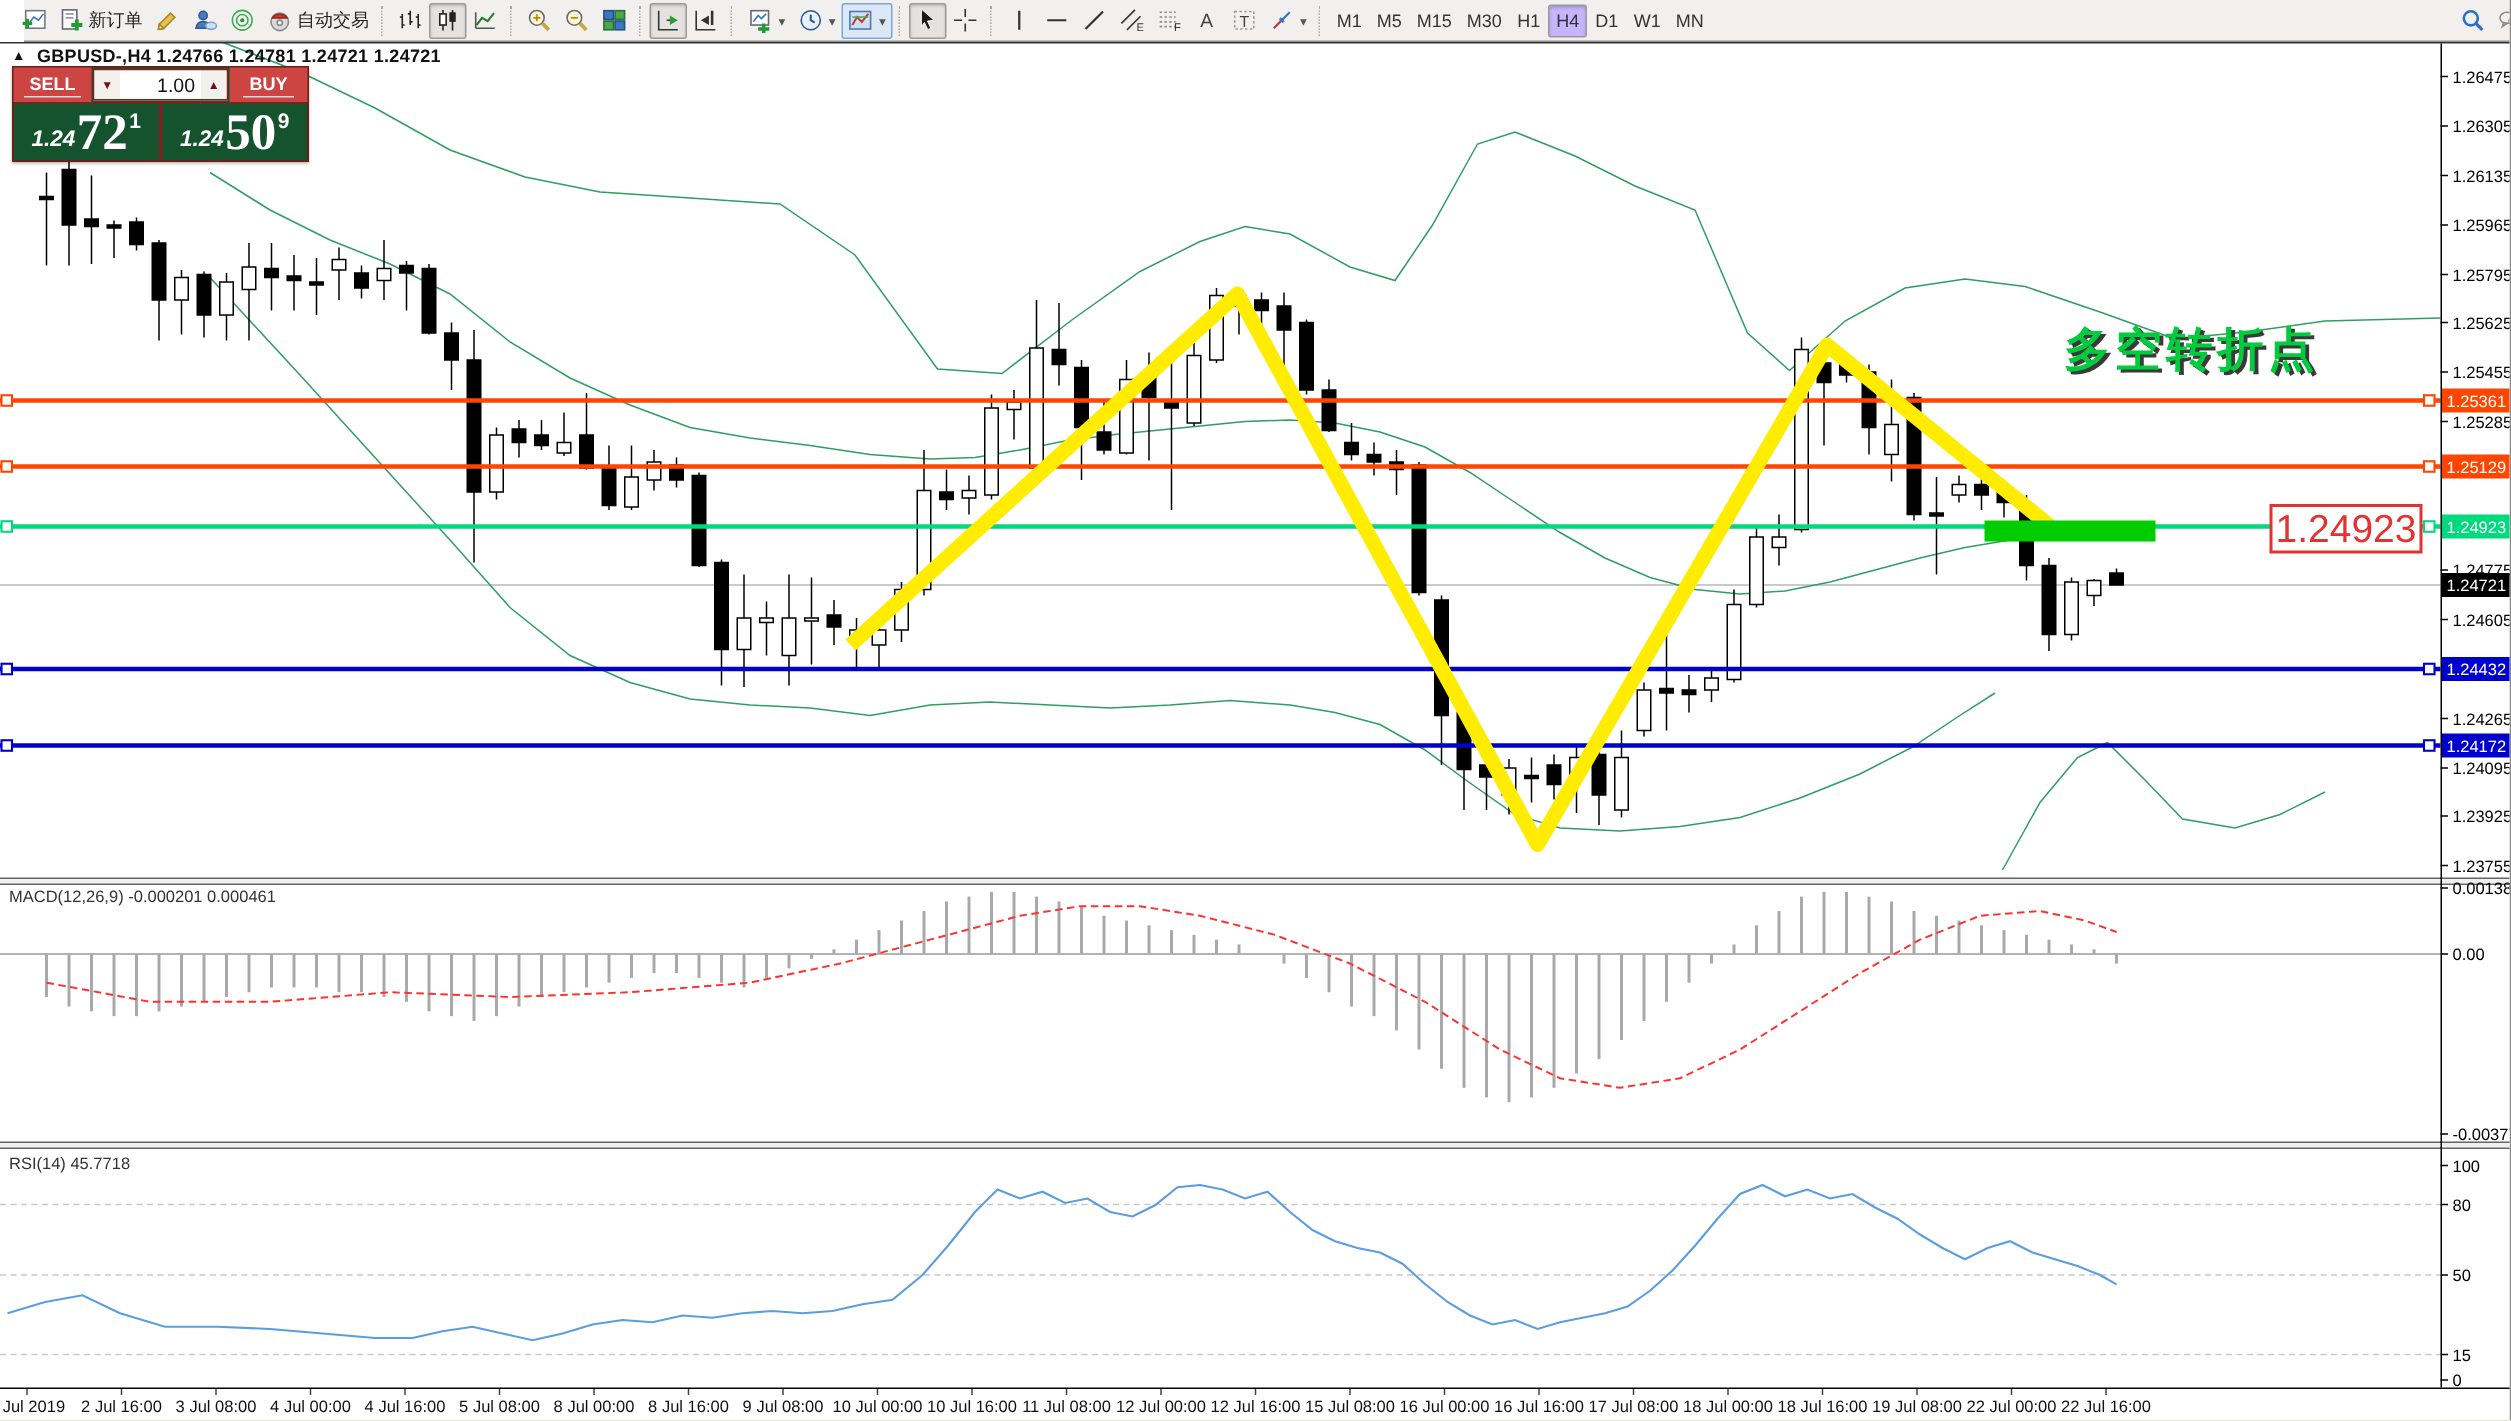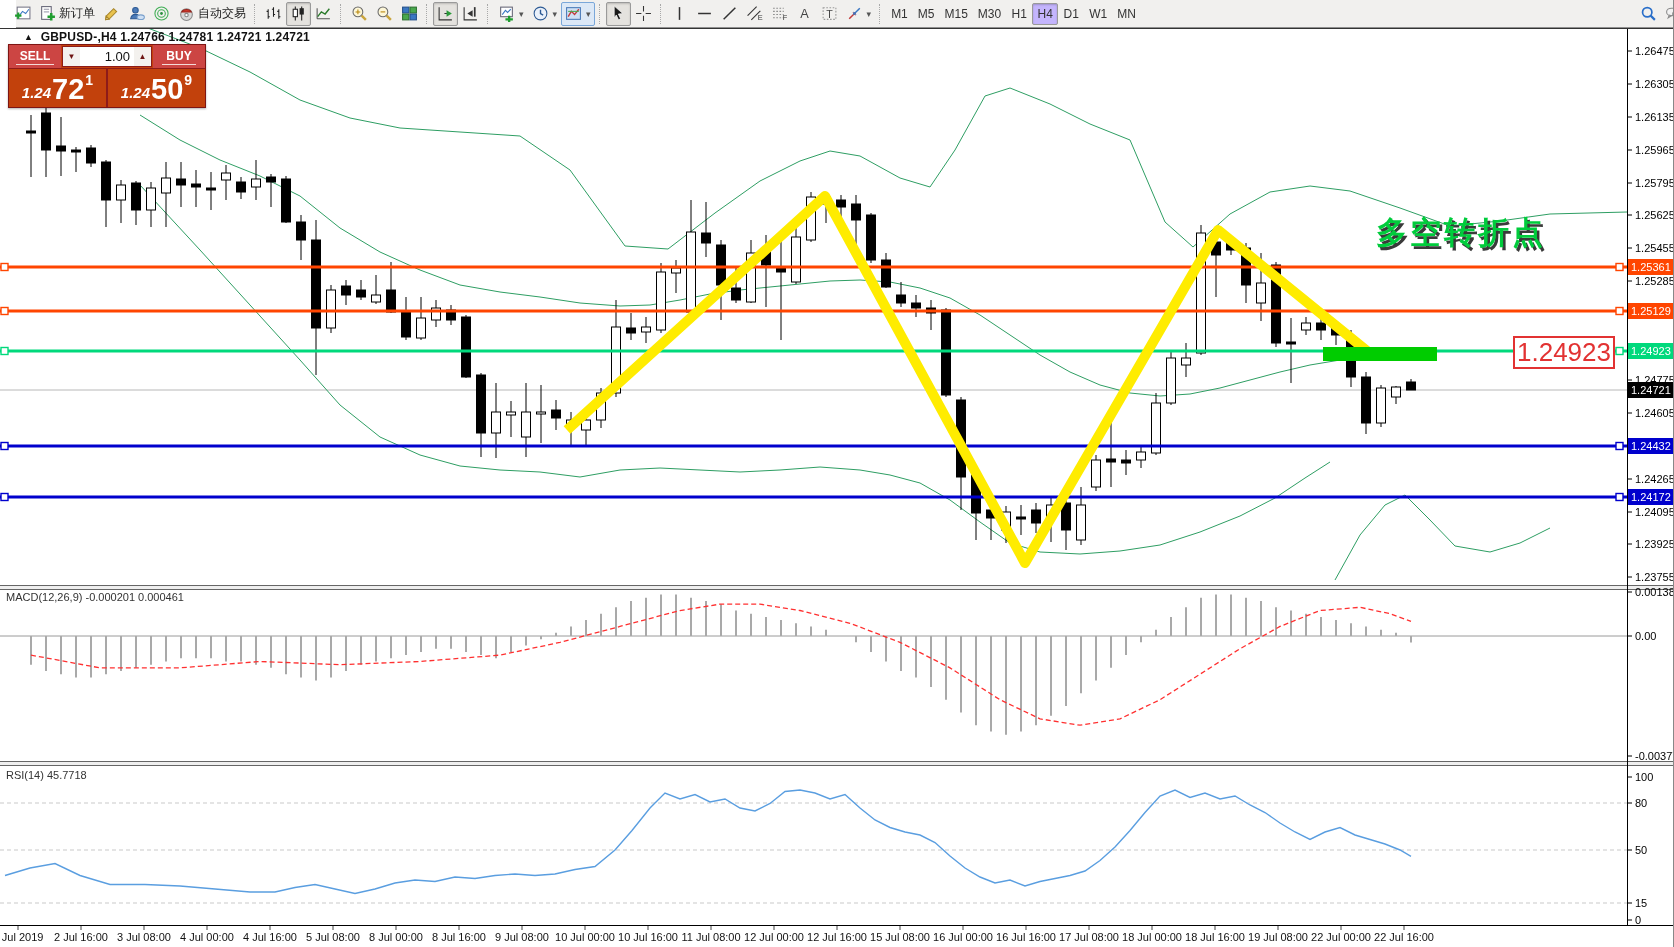--- a/index.html
+++ b/index.html
@@ -14,40 +14,40 @@
   .tb-btn.active{border:1px solid #9a9a9a;background:#e4e2de;box-shadow:inset 0 1px 2px rgba(0,0,0,.18);}
   .tb-btn.blue-sel{border:1px solid #7aa7d9;background:#dce8f6;}
   .grip{width:3px;height:20px;border-left:1px dotted #a9a9a9;margin:0 4px;}
   .dd{font-size:9px;color:#555;margin-left:1px;}
   .tf-btn{height:22px;min-width:26px;padding:0 4px;display:flex;align-items:center;justify-content:center;
           font-size:12px;color:#333;border:1px solid transparent;border-radius:2px;}
   .tf-btn.active{border:1px solid #999;background:#c4b5fd;box-shadow:inset 0 1px 2px rgba(0,0,0,.2);}
   .tb-spacer{flex:1;}
   .icon16{width:17px;height:17px;display:block;}
   
-  #ohlc-line{position:absolute;left:24px;top:30px;z-index:20;font-size:12px;font-weight:bold;color:#111;
+  #ohlc-line{position:absolute;left:8px;top:30px;z-index:20;font-size:12px;font-weight:bold;color:#111;
              letter-spacing:.2px;white-space:nowrap;}
   #ohlc-line .tri{font-size:9px;vertical-align:1px;margin-right:4px;}
   
   #trade-panel{position:absolute;left:8px;top:44px;width:198px;height:64px;z-index:25;
-               background:#c2410c;border:1px solid #7e1513;box-shadow:0 1px 2px rgba(0,0,0,.3);}
+               background:#14532d;border:1px solid #7e1513;box-shadow:0 1px 2px rgba(0,0,0,.3);}
   .tp-row1{display:flex;height:23px;}
   .tp-sell,.tp-buy{width:52px;display:flex;align-items:center;justify-content:center;background:#cc4543;}
   .tp-sell span,.tp-buy span{color:#fff;font-size:12px;font-weight:bold;border-bottom:1px solid rgba(255,255,255,.8);
                              padding:0 4px 1px;}
   .tp-vol{flex:1;display:flex;margin:1px 1px;background:#fff;border:1px solid #8e1b19;}
   .tp-step{width:17px;display:flex;align-items:center;justify-content:center;background:#f3f1ee;
            color:#6d1412;font-size:8px;border:0;}
   .tp-vol input{flex:1;width:40px;border:0;outline:0;text-align:right;font-size:13px;padding-right:4px;
                 font-family:"Liberation Sans",sans-serif;color:#111;padding-left:11px;}
   .tp-prices{display:flex;height:39px;border-top:1px solid #8e1b19;}
   .tp-price{flex:1;display:flex;align-items:flex-end;justify-content:center;color:#fff;padding-bottom:3px;}
   .tp-price.sell{border-right:2px solid #8e1b19;}
   .tp-price .pfx{font-size:15px;font-weight:bold;margin:0 1px 3px 0;font-style:italic;}
-  .tp-price .big{font-size:29px;font-weight:bold;line-height:30px;}
+  .tp-price .big{font-size:34px;font-weight:bold;line-height:30px;font-family:Liberation Serif, serif;}
   .tp-price .sup{font-size:14px;font-weight:bold;margin:0 0 16px 1px;}
   
   #chart-svg{position:absolute;left:0;top:0;z-index:5;}
   svg text{font-family:"Liberation Sans",sans-serif;}
 </style>
 </head>
 <body>
 
 <div id="app">
 

